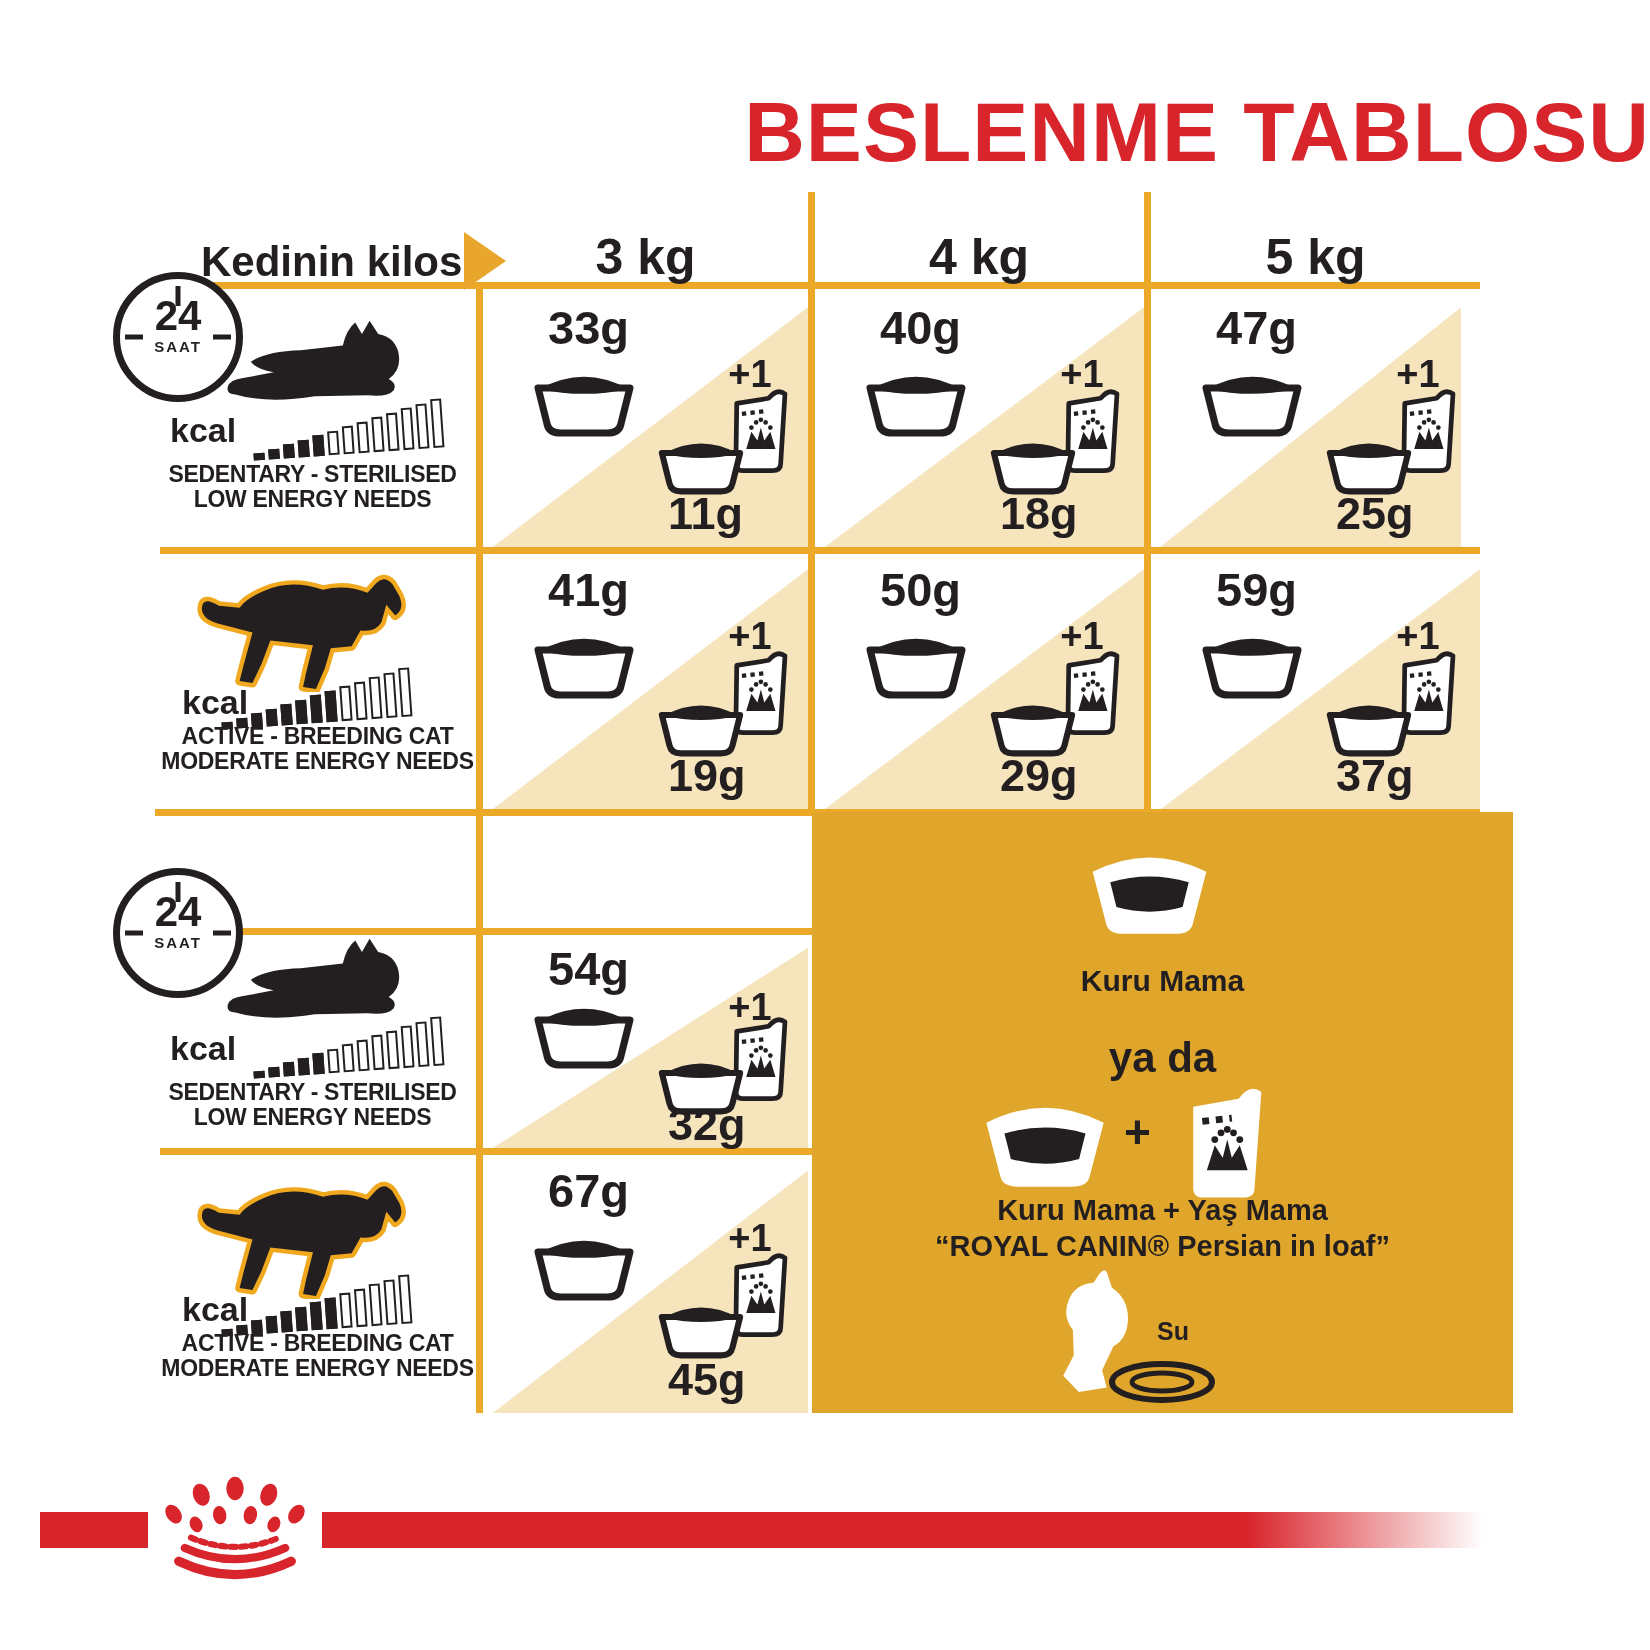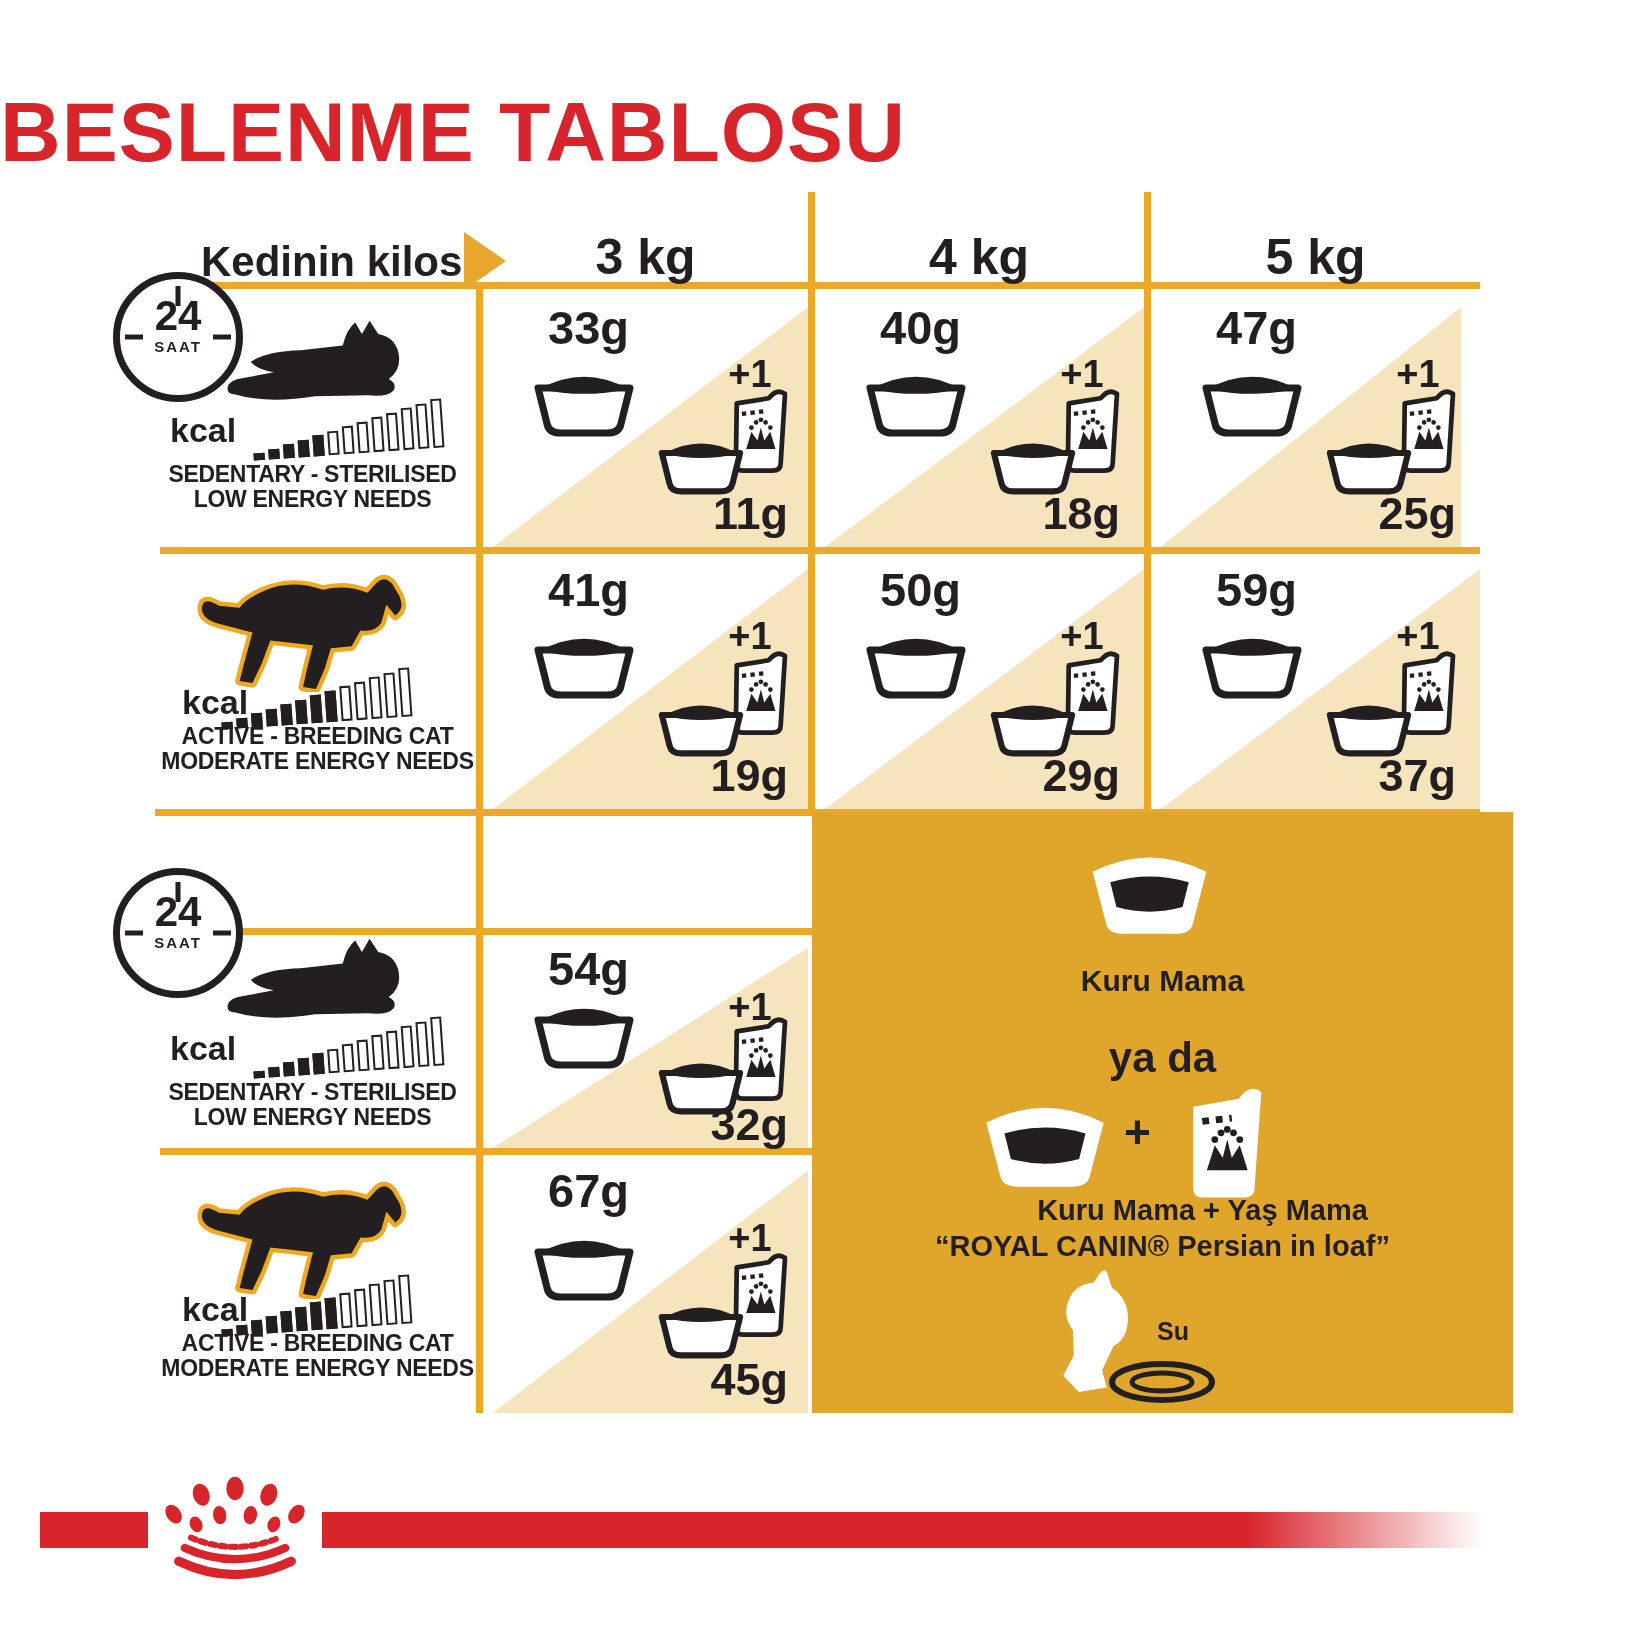--- a/index.html
+++ b/index.html
@@ -1,19 +1,19 @@
 <!DOCTYPE html>
 <html><head>
 <meta charset="utf-8">
 <style>
   html,body{margin:0;padding:0;background:#fff;}
   .canvas{position:relative;width:1650px;height:1650px;background:#fff;overflow:hidden;
           font-family:"Liberation Sans", sans-serif;color:#231f20;font-weight:700;}
   .abs{position:absolute;}
-  .title{left:0;top:84px;width:100%;text-align:left;font-size:84px;font-weight:700;
+  .title{left:0;top:84px;width:100%;text-align:right;font-size:84px;font-weight:700;
          letter-spacing:1px;color:#d8242b;}
   
   .gl{background:#eba927;position:absolute;}
   .gl.h{height:7px;}
   .gl.v{width:7px;}
   
   .clock{position:absolute;width:116px;height:116px;border:7px solid #231f20;border-radius:50%;
          background:#fff;text-align:center;z-index:6;}
   .clock .t12{position:absolute;top:7px;left:50%;width:5px;height:20px;background:#231f20;transform:translateX(-50%);}
   .clock .t9{position:absolute;left:5px;top:50%;width:18px;height:5px;background:#231f20;transform:translateY(-50%);}
@@ -30,21 +30,21 @@
   .bars{display:flex;align-items:flex-end;gap:4px;transform:rotate(-4deg);}
   .bars i{display:block;width:11px;border:2.5px solid #231f20;background:#fff;box-sizing:border-box;}
   .bars i.f{background:#231f20;}
   .plabel{font-size:23px;text-align:center;line-height:1.06;letter-spacing:-0.3px;}
   
   .cell{position:absolute;}
   .cell .tri{position:absolute;inset:0;background:#f6e4bd;
              clip-path:polygon(3% 100%,100% 6%,100% 100%);}
   .cell .dry{position:absolute;left:18px;top:3%;width:175px;text-align:center;font-size:47px;}
   .cell .plus1{position:absolute;left:232px;top:24%;width:70px;text-align:center;font-size:38px;}
-  .cell .wet{position:absolute;left:175px;top:77%;width:130px;text-align:right;font-size:45px;}
+  .cell .wet{position:absolute;left:185px;top:77%;width:130px;text-align:left;font-size:45px;}
   .cell svg{position:absolute;}
   
   .goldbox{position:absolute;left:812px;top:812px;width:701px;height:601px;background:#dfa62b;}
   .gb-txt{position:absolute;width:100%;text-align:center;}
   
   .redbar-l{position:absolute;left:40px;top:1512px;width:108px;height:36px;background:#d8242b;}
   .redbar-r{position:absolute;left:322px;top:1512px;width:1185px;height:36px;
             background:linear-gradient(to right,#d8242b 78%,rgba(216,36,43,0) 98%);}
   .su{font-size:25px;}
 </style>
@@ -376,21 +376,21 @@
       </svg>
     <div class="abs gb-txt" style="top:152px;font-size:30px;">Kuru Mama</div>
     <div class="abs gb-txt" style="top:222px;font-size:42px;">ya da</div>
     <svg class="abs" style="left:163px;top:283px;width:140px;height:96px">
         <use href="#sym-bowl-white"></use>
       </svg>
     <div class="abs" style="left:312px;top:293px;font-size:46px;">+</div>
     <svg class="abs" style="left:372px;top:272px;width:82px;height:118px">
         <use href="#sym-pouch-white"></use>
       </svg>
-    <div class="abs gb-txt" style="top:382px;font-size:29px;padding-left:40px;">Kuru Mama + Yaş Mama</div>
+    <div class="abs gb-txt" style="top:382px;font-size:29px;">Kuru Mama + Yaş Mama</div>
     <div class="abs gb-txt" style="top:418px;font-size:29px;">“ROYAL CANIN® Persian in loaf”</div>
     <svg class="abs" style="left:295px;top:548px;width:110px;height:44px">
       <ellipse cx="55" cy="22" rx="50" ry="18" fill="none" stroke="#231f20" stroke-width="6"></ellipse>
       <ellipse cx="55" cy="22" rx="30" ry="9" fill="none" stroke="#231f20" stroke-width="5"></ellipse>
     </svg>
     <svg class="abs" style="left:228px;top:455px;width:104px;height:130px;transform:rotate(14deg)">
         <use href="#sym-cat-drink"></use>
       </svg>
     <div class="abs su" style="left:345px;top:505px;">Su</div>
   </div>

